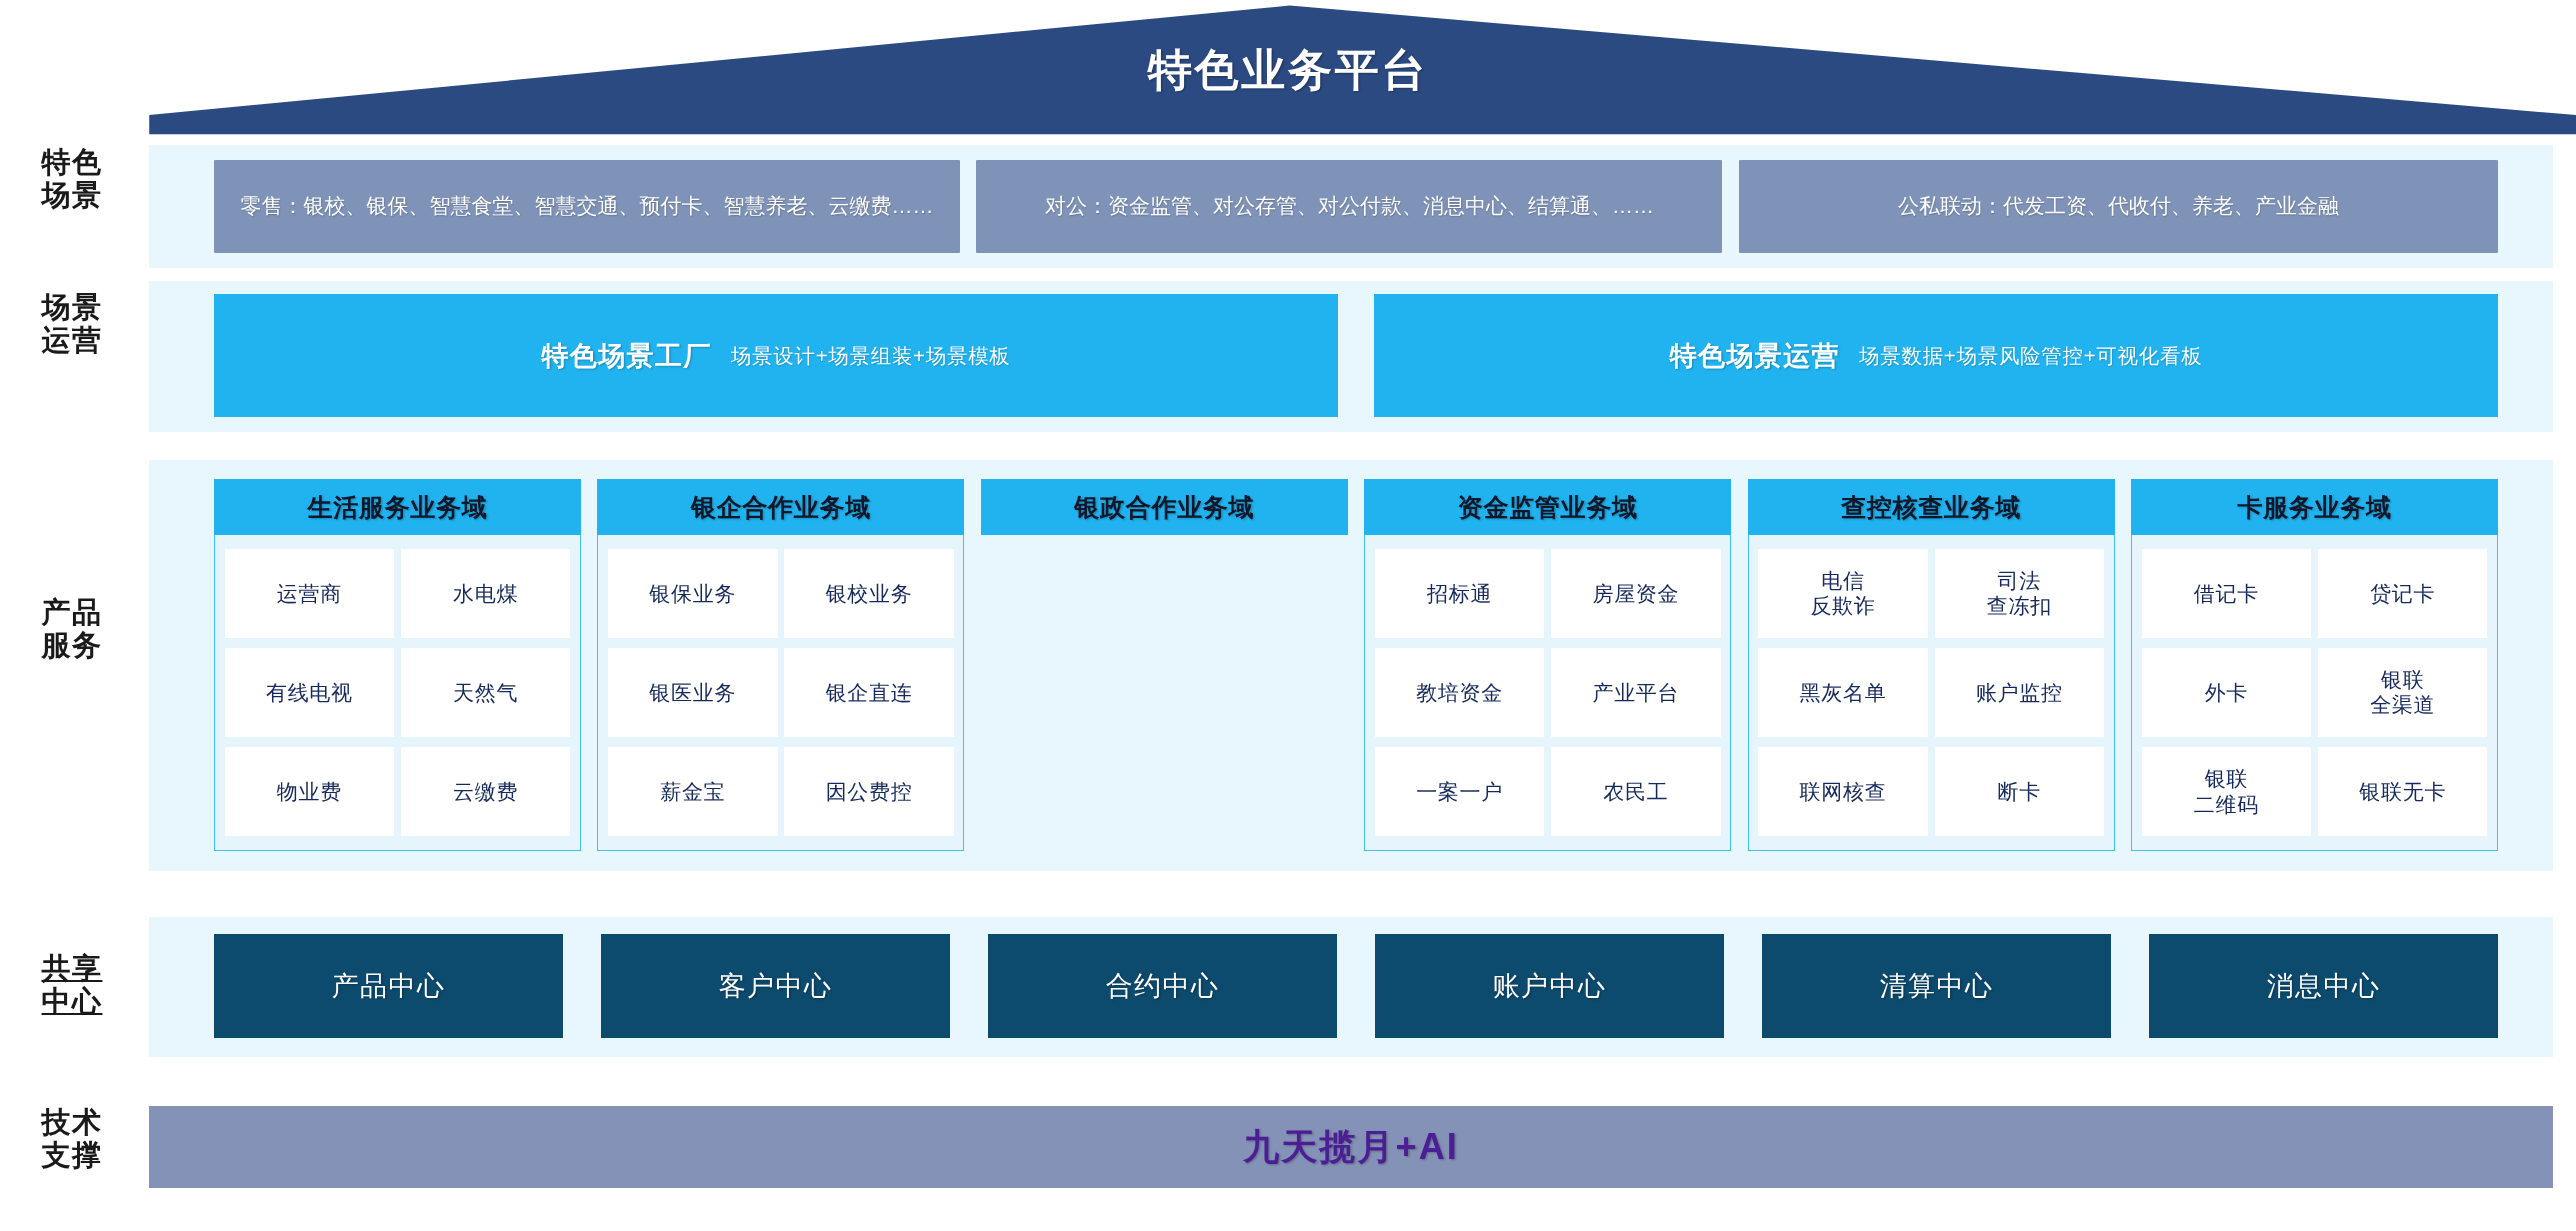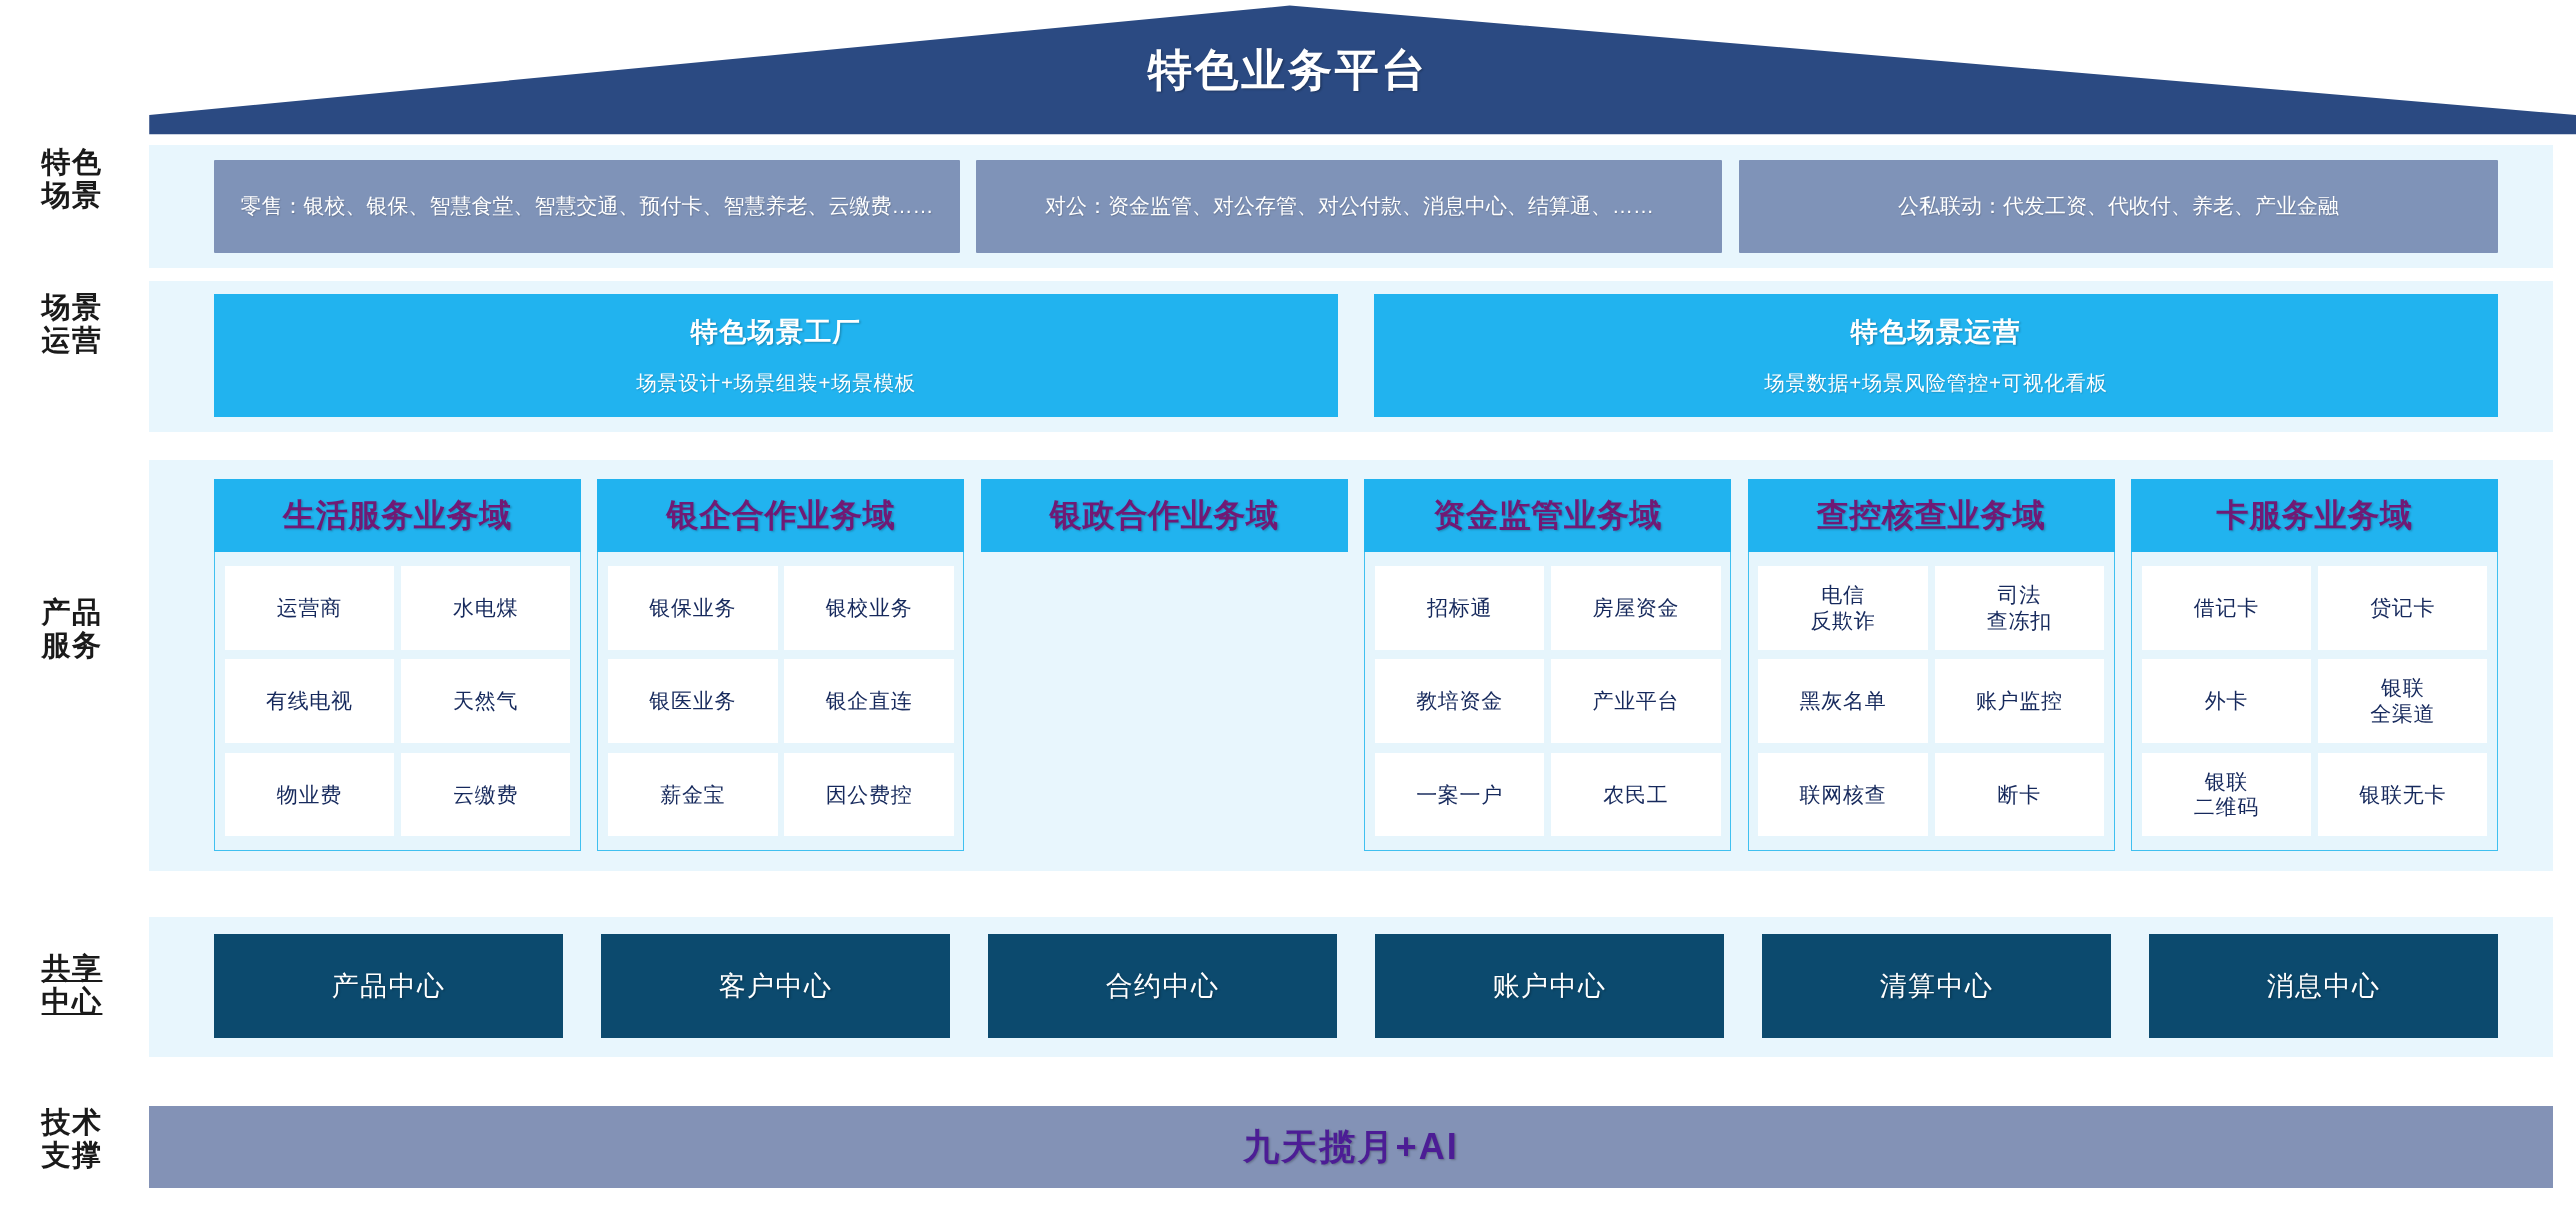--- a/index.html
+++ b/index.html
@@ -40,36 +40,36 @@
   }
   .scn-box.w1{flex:0 0 746px;}
   .scn-box.w2{flex:0 0 746px;}
   .scn-box.w3{flex:1 1 auto;}
 
   
   .ops-row{position:absolute;left:214px;top:294px;width:2284px;height:123px;
            display:flex;gap:36px;}
   .ops-box{
     flex:1 1 0;background:#21b3ef;color:#ffffff;
-    display:flex;flex-direction:column;align-items:center;justify-content:center;
+    display:flex;align-items:center;justify-content:center;
     gap:19px;text-align:center;
   }
   .ops-title{font-size:27px;font-weight:bold;letter-spacing:1.4px;
              text-shadow:1.4px 1.4px 2.1px rgba(0,0,0,.22);}
   .ops-sub{font-size:20.5px;letter-spacing:0.7px;
            text-shadow:0.7px 0.7px 1.4px rgba(0,0,0,.18);}
 
   
   .prod-row{position:absolute;left:214px;top:479px;width:2284px;height:372px;
             display:flex;gap:16.4px;}
   .prod-col{flex:1 1 0;display:flex;flex-direction:column;}
   .prod-head{
-    background:#21b3ef;color:#701a75;height:73px;
-    display:flex;align-items:center;justify-content:center;
-    font-size:32px;font-weight:bold;letter-spacing:0.7px;
+    background:#21b3ef;color:#0f172a;height:56px;
+    display:flex;align-items:center;justify-content:center;
+    font-size:25px;font-weight:bold;letter-spacing:0.7px;
     text-shadow:1.4px 1.4px 2.1px rgba(0,0,0,.22);
   }
   .prod-body{
     flex:1 1 auto;background:#e6f5fc;
     border:1.4px solid #3fc0f0;border-top:none;
     display:grid;grid-template-columns:1fr 1fr;grid-template-rows:repeat(3,1fr);
     gap:9.6px 6.8px;padding:13.7px 9.6px;box-sizing:border-box;
   }
   .tile{
     background:#ffffff;color:#16295c;

